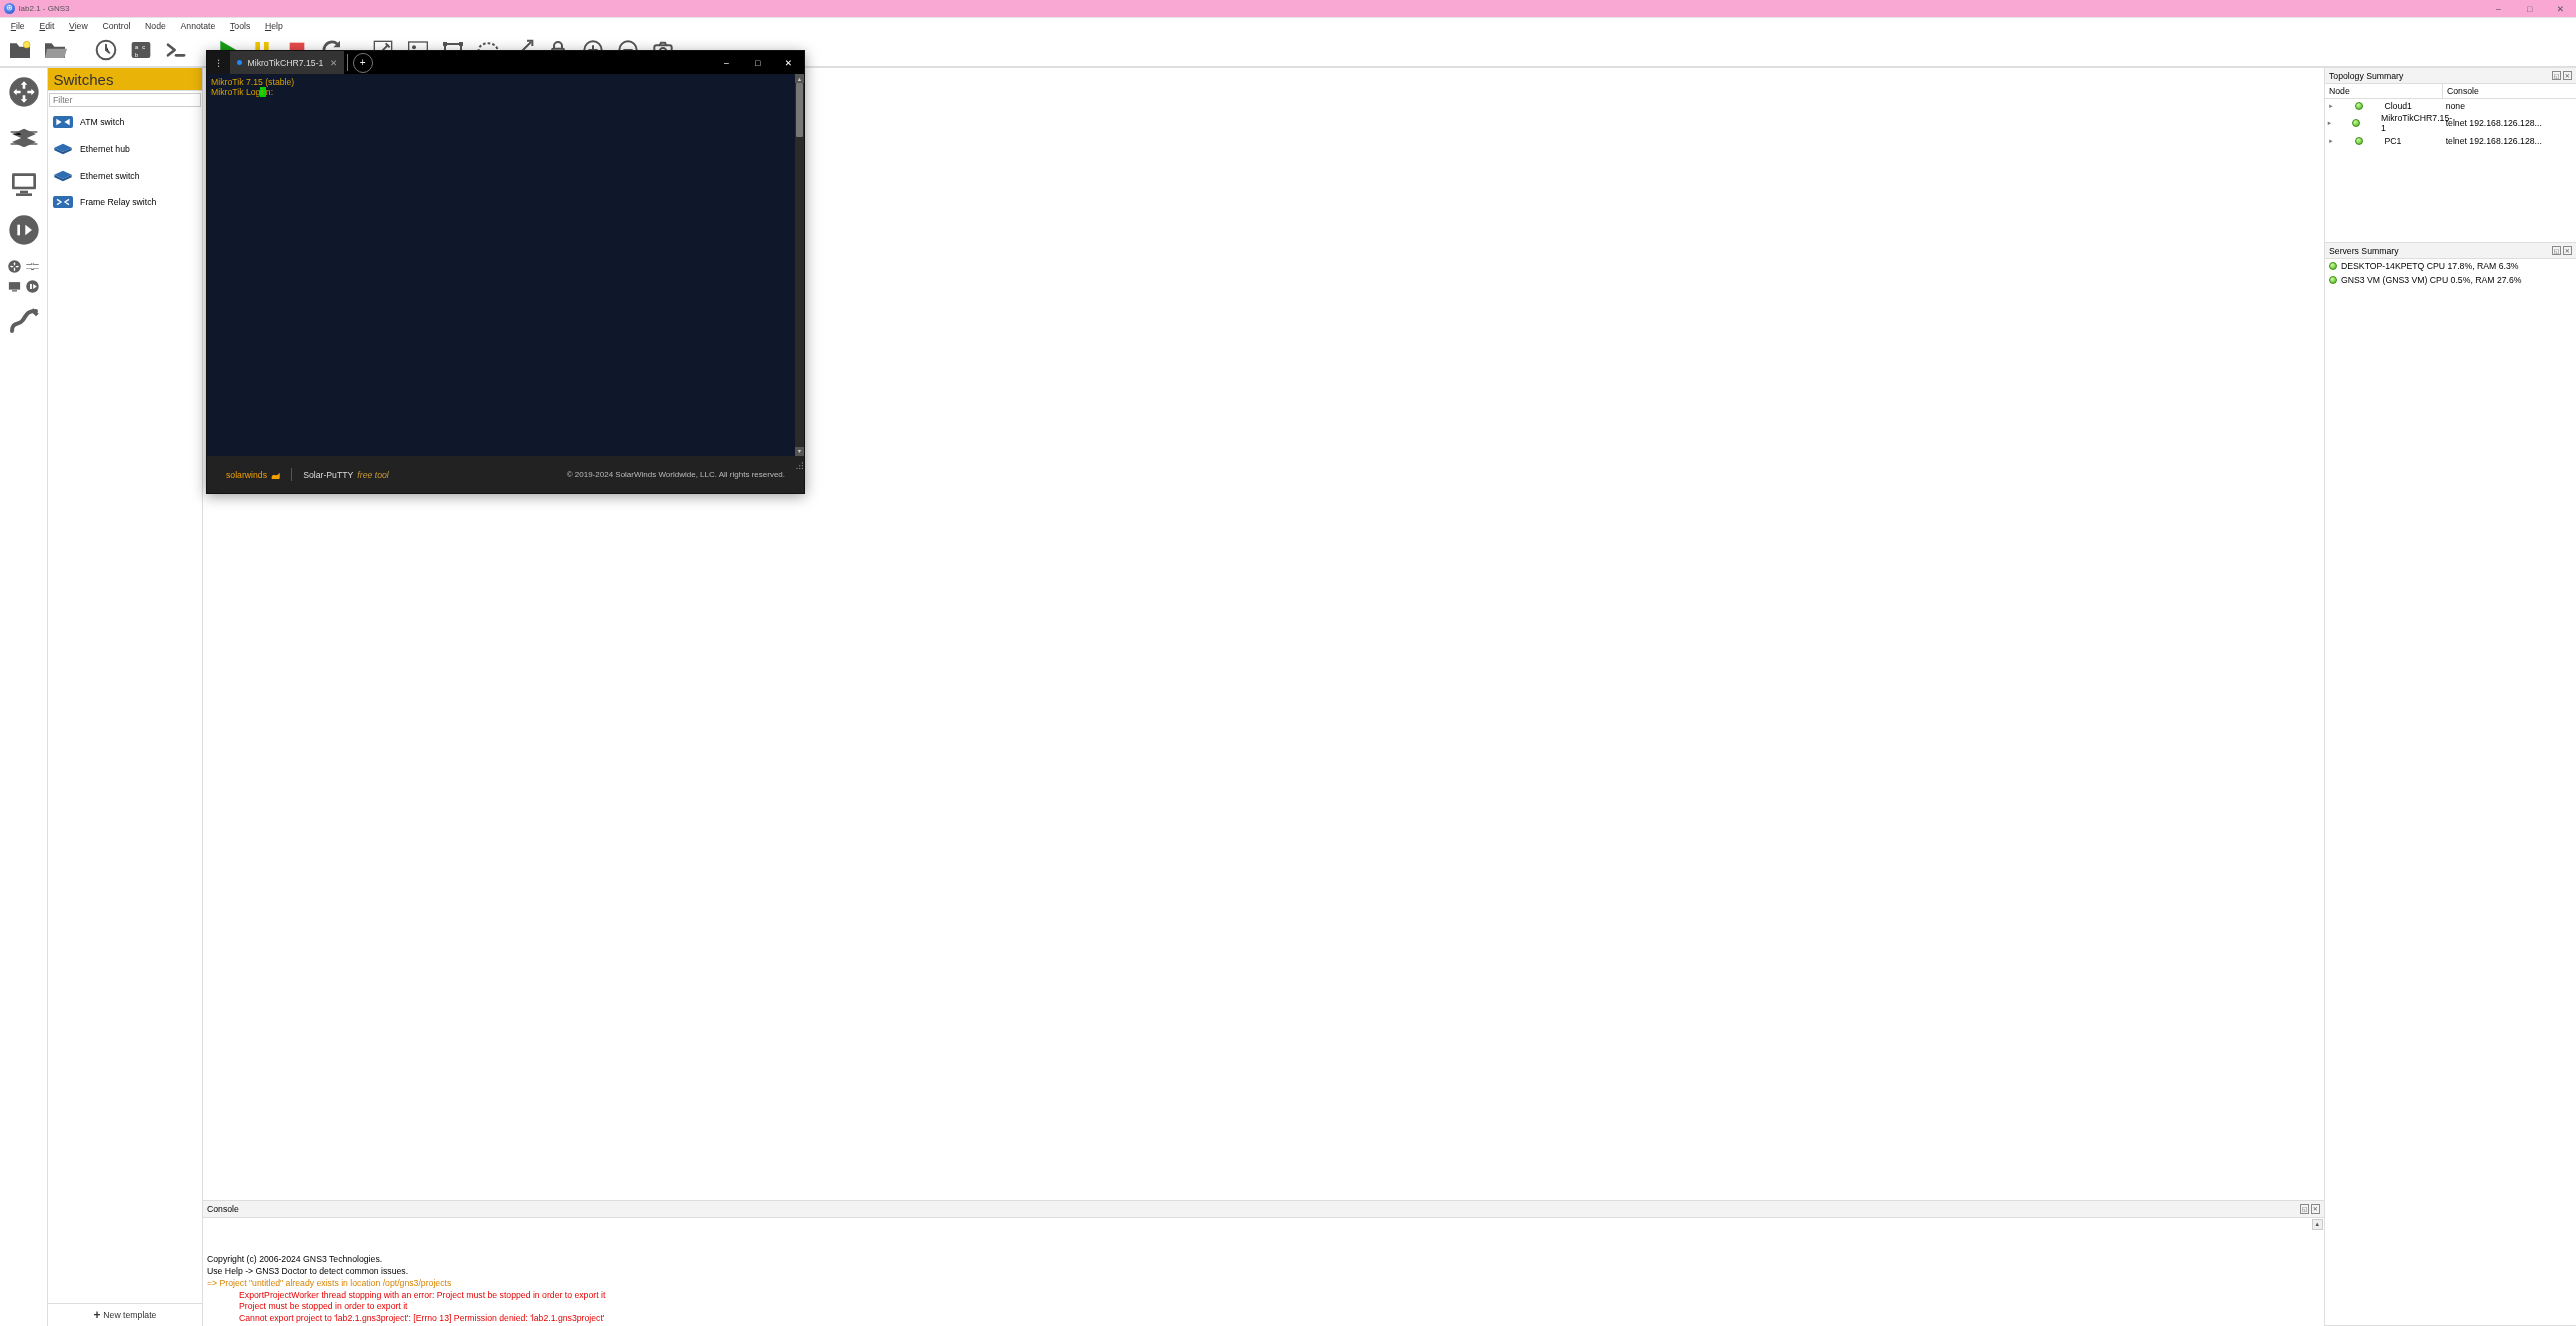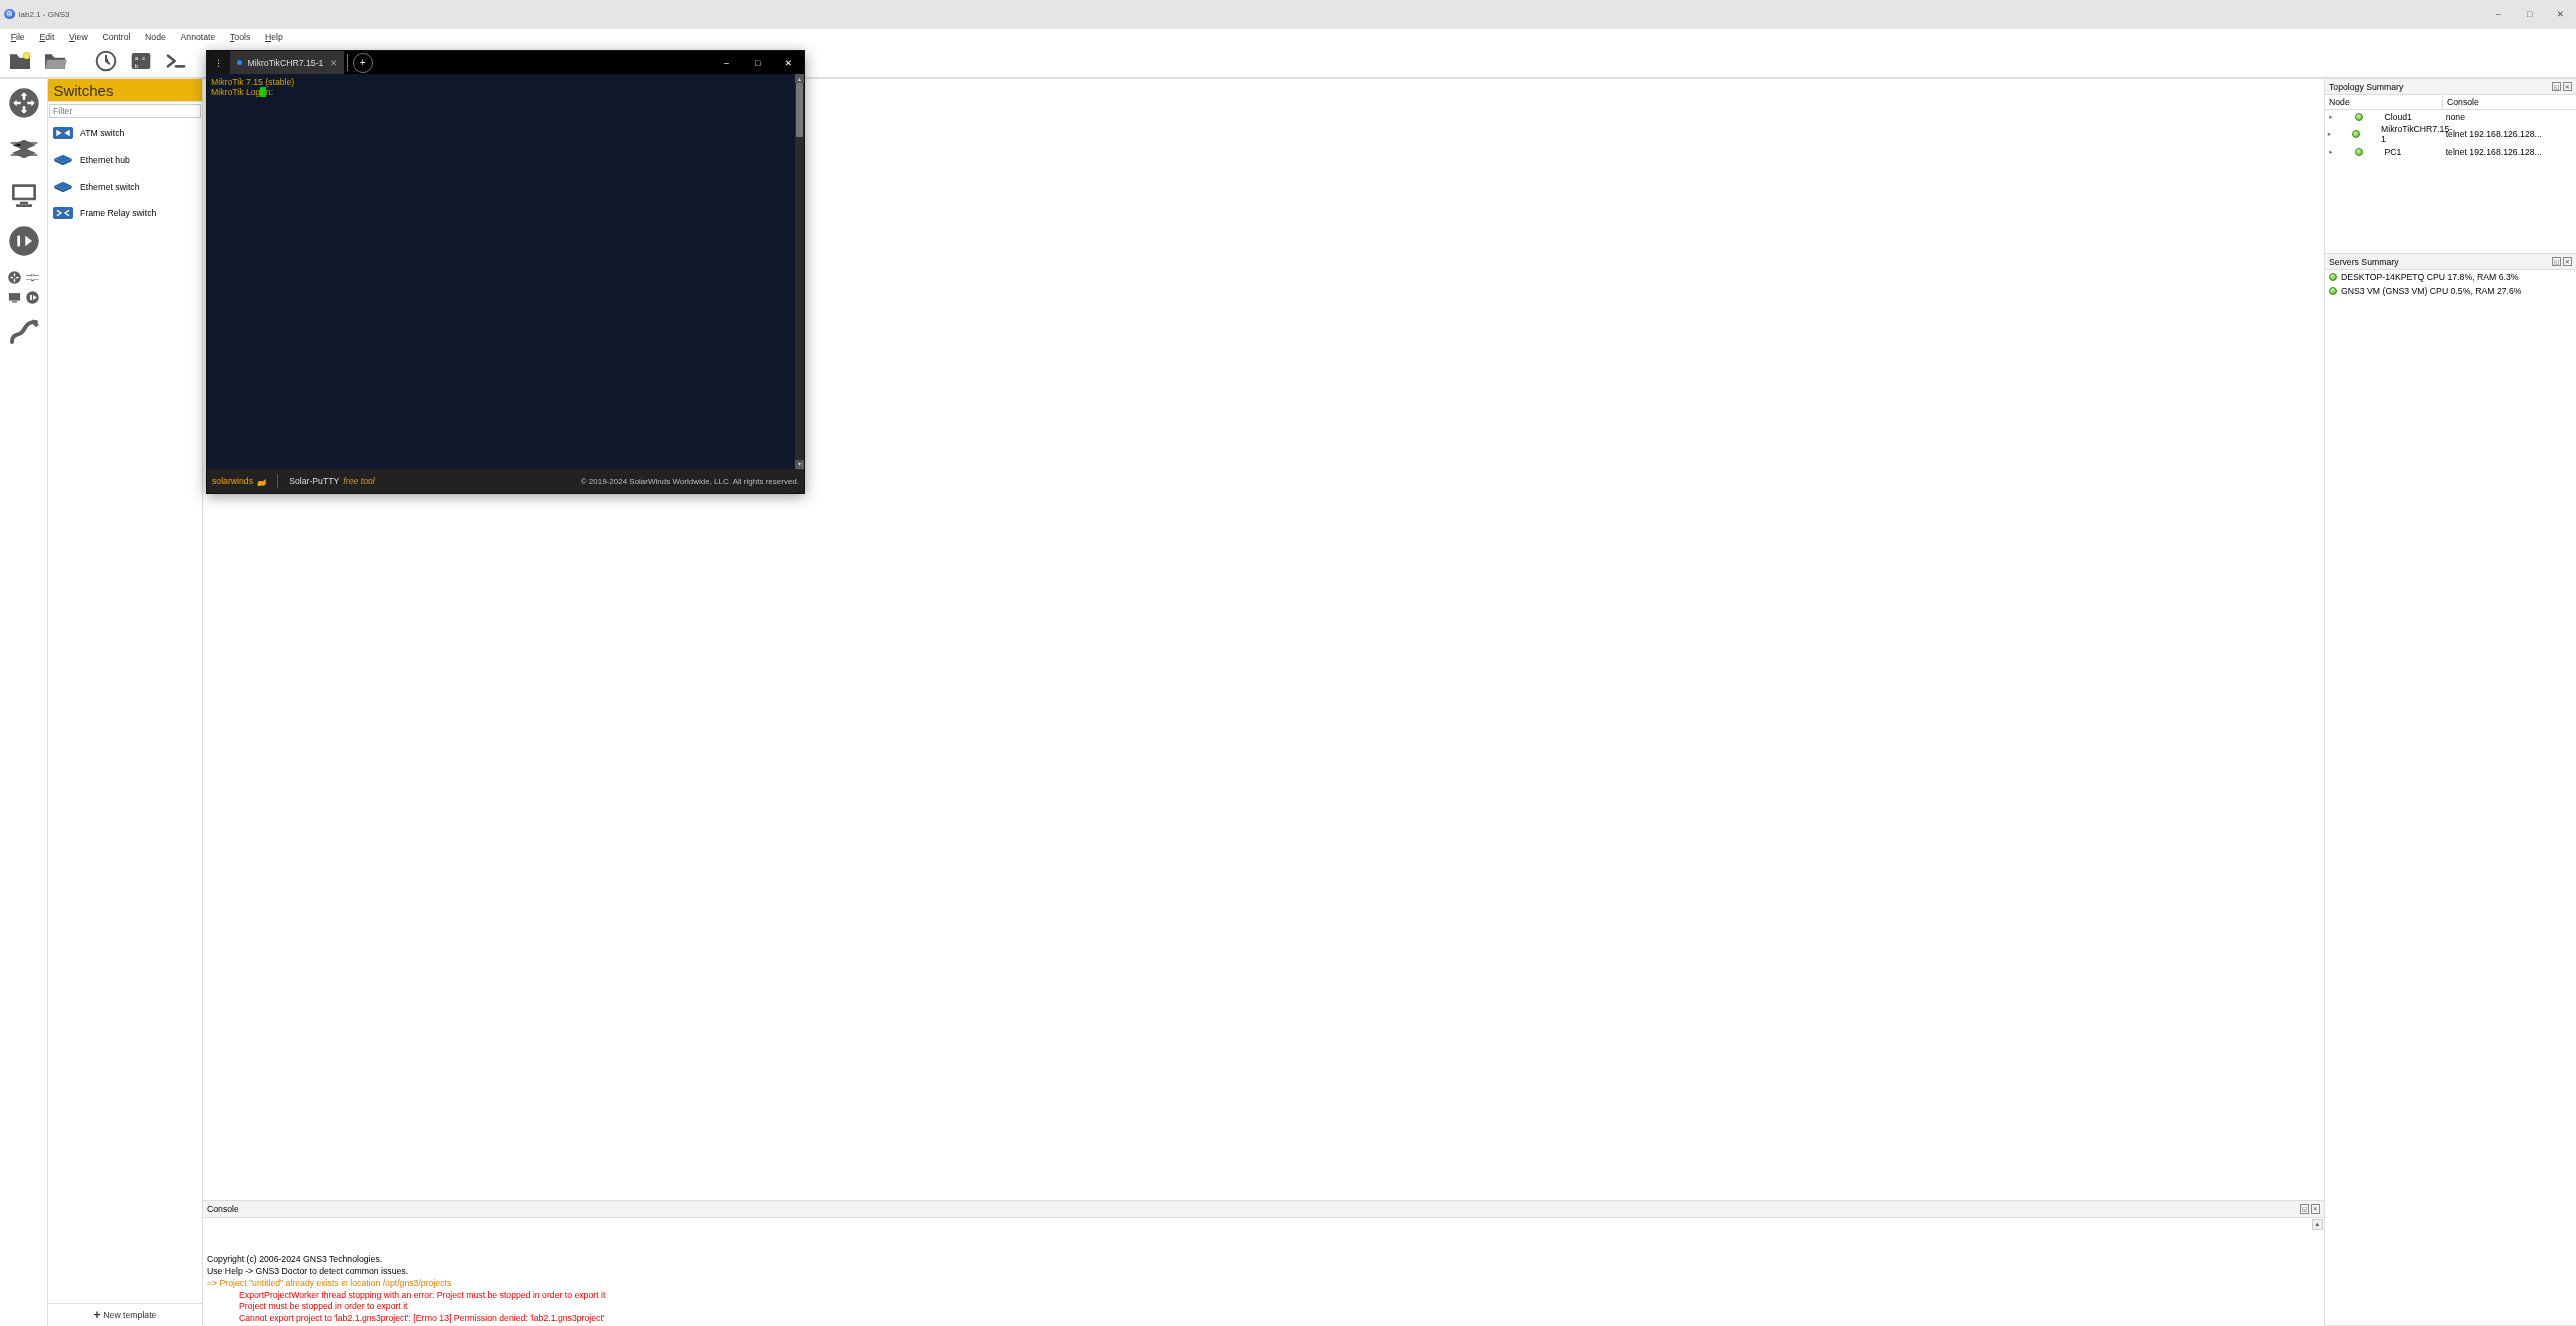--- a/index.html
+++ b/index.html
@@ -1,21 +1,21 @@
 <!DOCTYPE html>
 <html><head>
 <meta charset="utf-8">
 <style>
 * { margin: 0; padding: 0; box-sizing: border-box; font-family: "Segoe UI", Tahoma, sans-serif; font-size: 8.7px; }
 html, body { width: 100%; height: 100%; overflow: hidden; background: #fff; }
 
 .window { display: flex; flex-direction: column; height: 100%; }
 
 
-.titlebar { display: flex; align-items: center; height: 29px; background: #e5e5e5; border-bottom: 0.7px solid #e4e4e4; }
+.titlebar { display: flex; align-items: center; height: 18px; background: #f9a8d4; border-bottom: 0.7px solid #e4e4e4; }
 .titlebar .appicon { width: 10.8px; height: 10.8px; margin: 0 4px; border-radius: 50%; background: radial-gradient(circle at 35% 30%, #6ea2ff, #2b54c9); display:flex; align-items:center; justify-content:center; color:#fff; font-size:6px; font-weight:bold;}
 .titlebar .title { color: #555; font-size: 8px; flex: 0 0 auto; }
 .titlebar .spacer { flex: 1; }
 .titlebar .winbtn { width: 31px; height: 15px; display: flex; align-items: center; justify-content: center; color: #555; }
 
 
 .menubar { display: flex; align-items: center; height: 15px; padding: 0 4px; gap: 1.3px; background: #fff; }
 .menubar .menuitem { padding: 1.3px 6.7px; color: #333; }
 .menubar .menuitem .ul { text-decoration: underline; }
 
@@ -83,21 +83,21 @@
 .term-newtab { width:20px; height:20px; display:flex; align-items:center; justify-content:center; color:#eee; border:0.7px solid #777; border-radius:50%; margin-left:2.7px; font-size:10px;}
 .term-titlebar .spacer { flex:1; }
 .term-titlebar .winbtn { width:31px; height:23px; display:flex; align-items:center; justify-content:center; color:#fff; }
 .term-body { flex:1; background:#0f172a; padding:2.7px 4px; font-family: "Consolas","Courier New",monospace; font-size:8.7px; color:#d7a000; position:relative; overflow:auto;}
 .term-body .line { white-space:pre; }
 .term-cursor { display:inline-block; width:5.4px; height:9.4px; background:#00d000; vertical-align:text-bottom; position:relative; }
 .term-cursor::after{content:"i"; color:#d7a000; position:absolute; left:0.7px; top:-0.7px; font-family:inherit;}
 .term-scrollbar { position:absolute; right:0; top:0; bottom:0; width:9.4px; background:#2a2a2a; }
 .term-scrollbar .track-btn { height:9.4px; background:#555; display:flex; align-items:center; justify-content:center; color:#ccc; font-size:5.4px;}
 .term-scrollbar .thumb { position:absolute; left:1.3px; right:1.3px; top:9.4px; height:54px; background:#777; border-radius:1.3px; }
-.term-footer { height:24px; background:#222; display:flex; align-items:center; padding:0 5px; gap:11px; color:#ddd; font-size:8px;}
+.term-footer { height:37px; background:#222; display:flex; align-items:center; padding:0 19px; gap:11px; color:#ddd; font-size:8px;}
 .term-footer .sw { color:#f2a000; font-weight:500; display:flex; align-items:center; gap:4px;}
 .term-footer .sw svg{width:9.4px;height:9.4px;}
 .term-footer .prod { color:#ddd; }
 .term-footer .free { color:#c99b34; font-style:italic; margin-left:4px;}
 .term-footer .spacer{flex:1;}
 .term-footer .copy { color:#bbb; font-size:8px;}
 .vdiv { width:0.7px; height:13.4px; background:#555;}
 
 .resize-handle { position:absolute; right:0; bottom:23px; width:9.4px; height:9.4px; }
 .resize-handle svg { width:9.4px; height:9.4px; }

